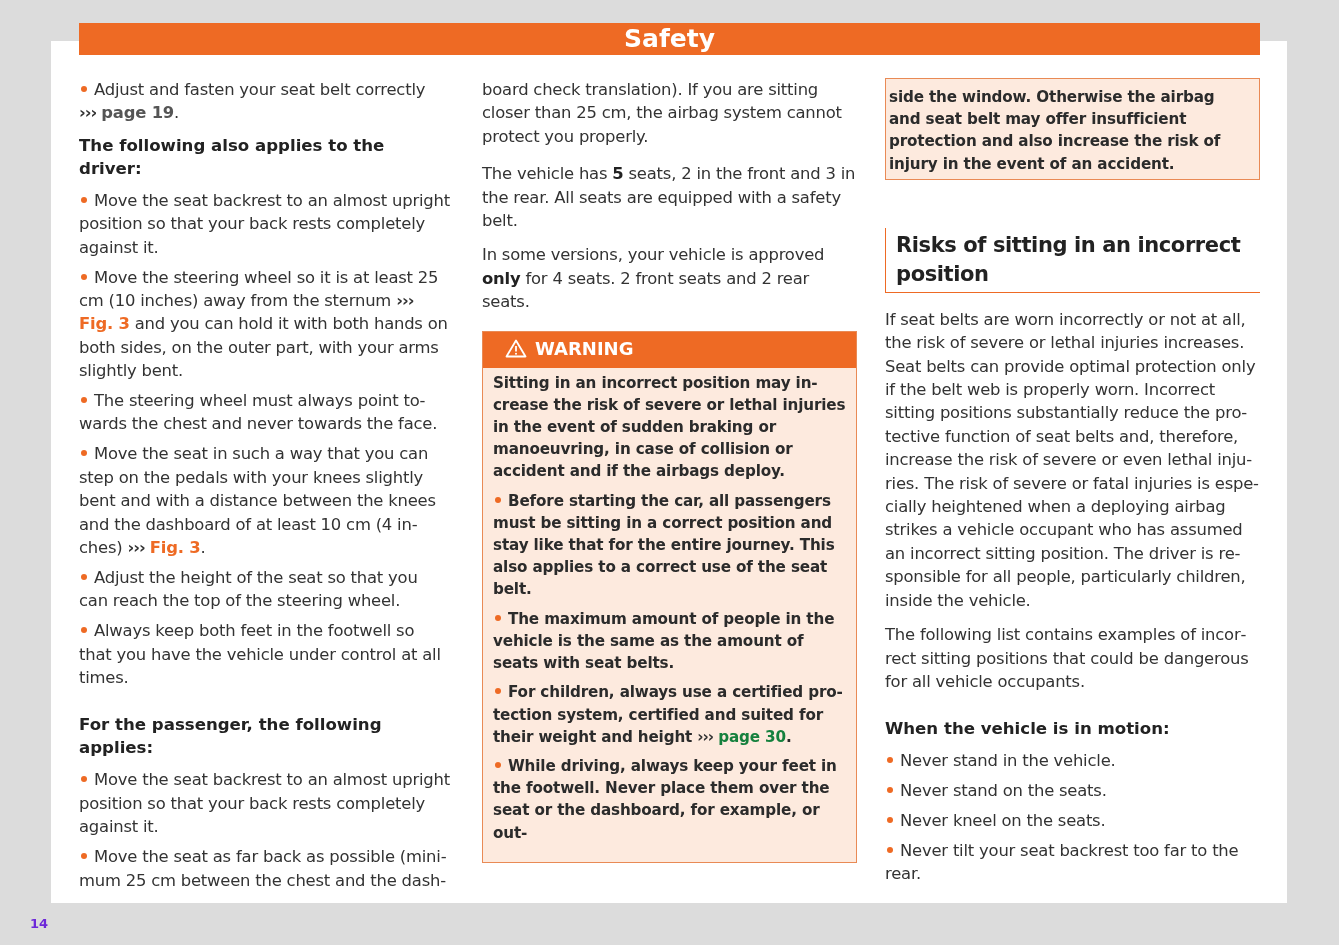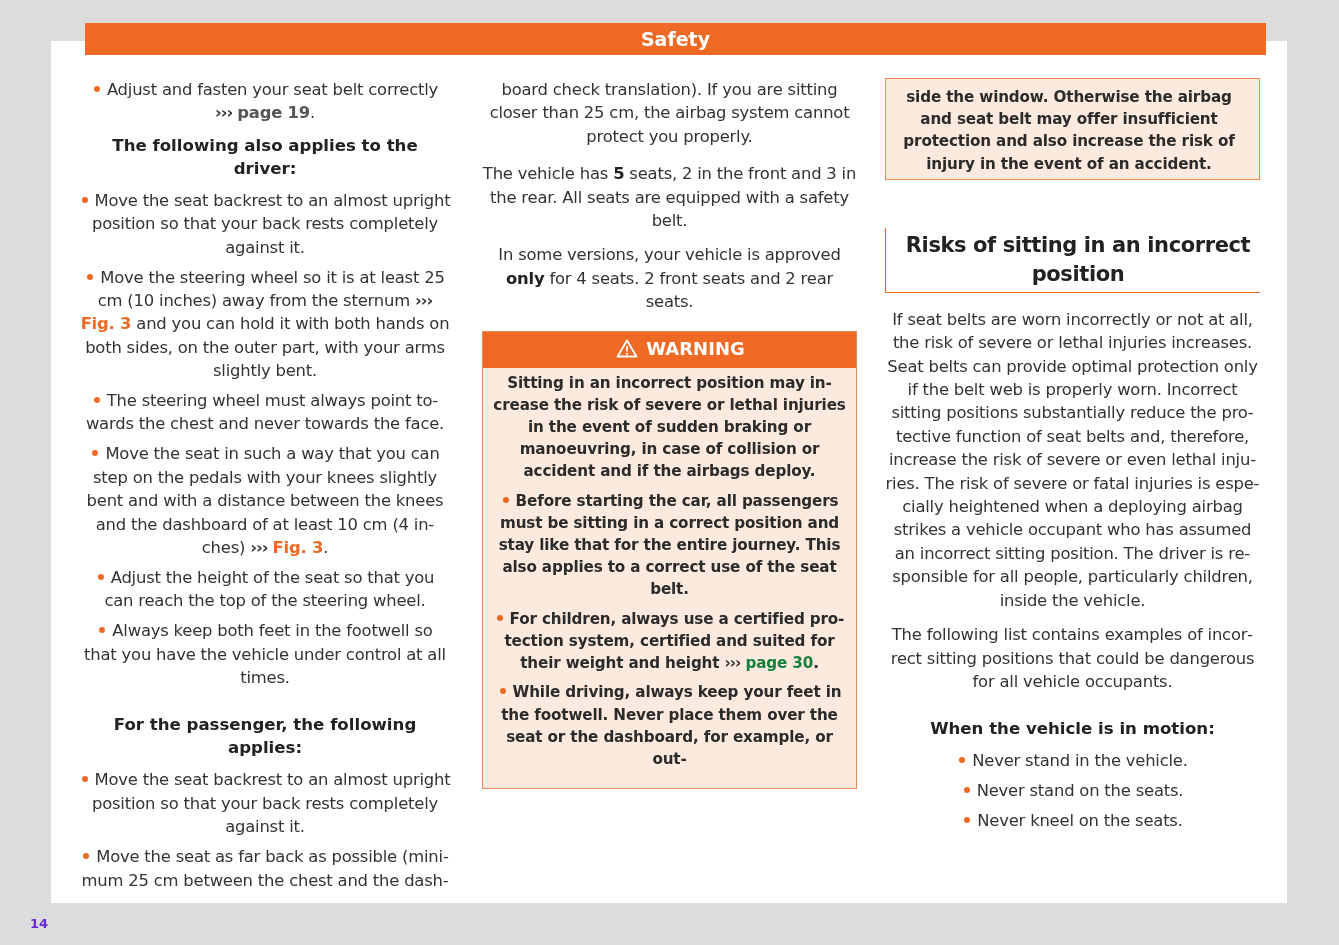--- a/index.html
+++ b/index.html
@@ -11,41 +11,40 @@
     position: relative;
   }
   .page {
     position: absolute;
     left: 51px; top: 41px;
     width: 1236px; height: 862px;
     background: #ffffff;
   }
   .header-bar {
     position: absolute;
-    left: 85px; top: 23px;
+    left: 79px; top: 23px;
     width: 1181px; height: 32px;
     background: #ee6a24;
     color: #ffffff;
     text-align: center;
-    font-size: 19px;
+    font-size: 25px;
     line-height: 32px;
     font-weight: bold;
     z-index: 2;
   }
   .page-number {
     position: absolute;
     left: 30px; top: 916px;
     font-size: 13px;
     font-weight: bold;
     color: #6d28d9;
   }
   .col {
     position: absolute;
     top: 78px;
-    text-align: center;
   }
   .col1 { left: 79px; width: 372px; }
   .col2 { left: 482px; width: 375px; }
   .col3 { left: 885px; width: 375px; }
 
   p, .item {
     font-size: 16.4px;
     line-height: 23.4px;
     letter-spacing: -0.2px;
     color: #333;
@@ -195,20 +194,23 @@
           <circle cx="11" cy="14.8" r="1" fill="#fff"></circle>
         </svg>
       </span><span>WARNING</span>
     </div>
     <div class="warning-body">
       <p style="margin-bottom:7px;">Sitting in an incorrect position may in­crease the risk of severe or lethal injuries in the event of sudden braking or manoeu­vring, in case of collision or accident and if the airbags deploy.</p>
       <div class="item">
         <span class="bullet"></span><span>Before starting the car, all passengers must be sitting in a correct position and stay like that for the entire journey. This al­so applies to a correct use of the seat belt.</span>
       </div>
       <div class="item">
+        <span class="bullet"></span><span>The maximum amount of people in the vehicle is the same as the amount of seats with seat belts.</span>
+      </div>
+      <div class="item">
         <span class="bullet"></span><span>For children, always use a certified pro­tection system, certified and suited for their weight and height</span>
         <span class="chev">›››</span>
         <span class="ref">page 30</span><span>.</span>
       </div>
       <div class="item" style="margin-bottom:15px;">
         <span class="bullet"></span><span>While driving, always keep your feet in the footwell. Never place them over the seat or the dashboard, for example, or out-</span>
       </div>
     </div>
   </div>
 </div>
@@ -231,13 +233,16 @@
 
   <div class="item">
     <span class="bullet"></span><span>Never stand in the vehicle.</span>
   </div>
   <div class="item">
     <span class="bullet"></span><span>Never stand on the seats.</span>
   </div>
   <div class="item">
     <span class="bullet"></span><span>Never kneel on the seats.</span>
   </div>
+  <div class="item">
+    <span class="bullet"></span><span>Never tilt your seat backrest too far to the rear.</span>
+  </div>
 </div>
 
 </body></html>

